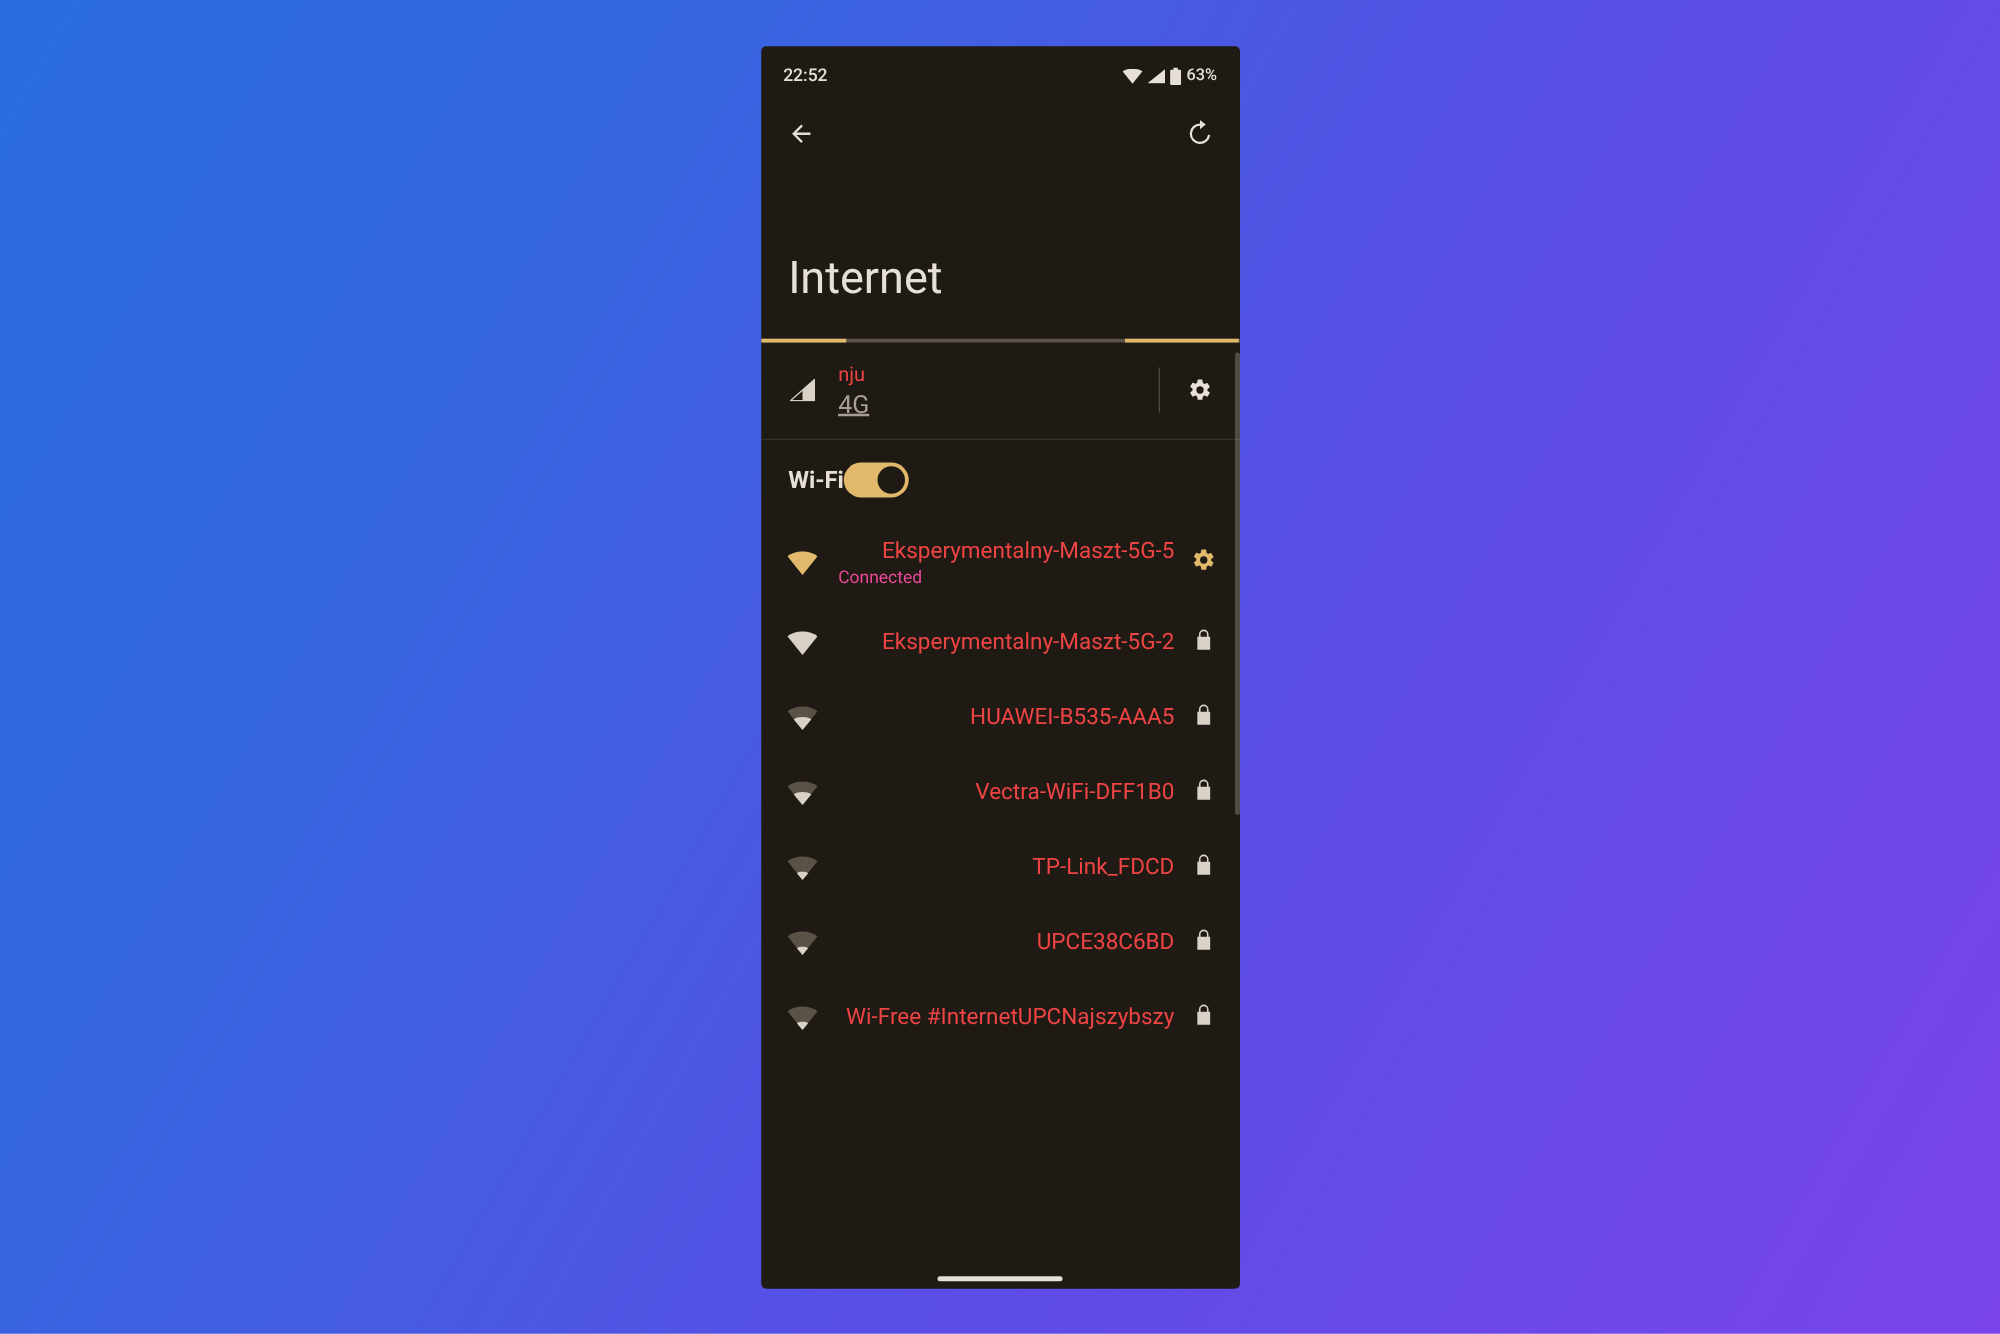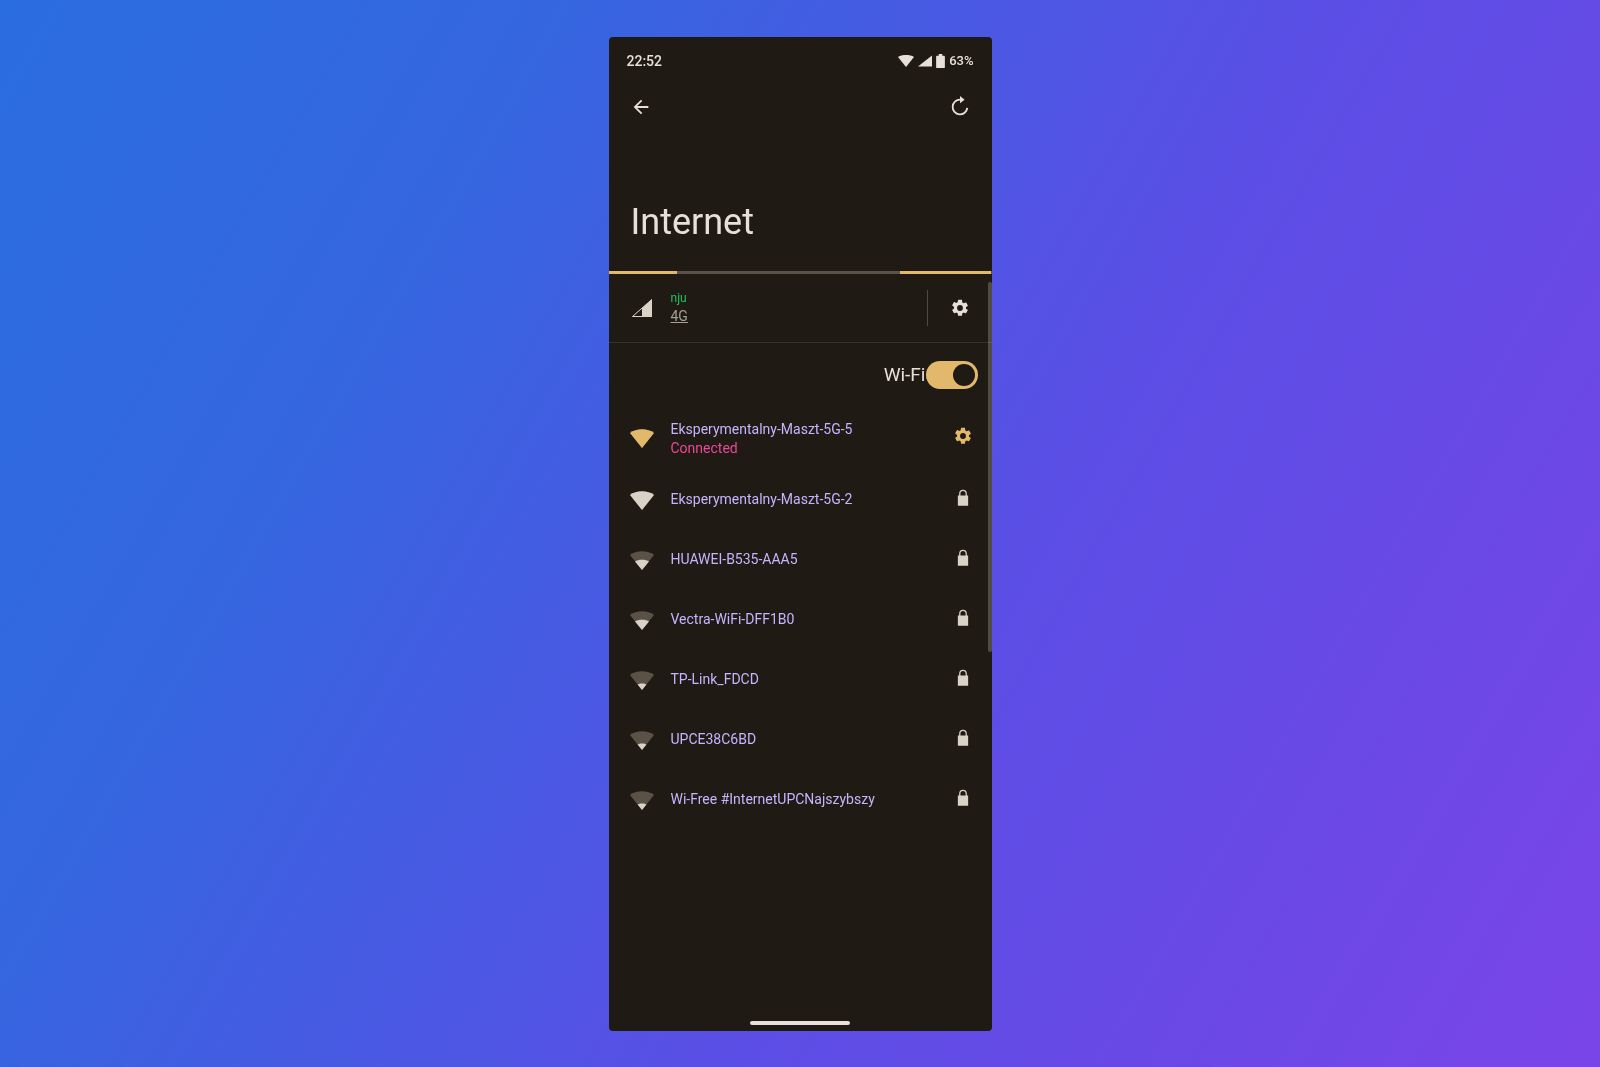--- a/index.html
+++ b/index.html
@@ -89,34 +89,35 @@
   
   .cell-row {
     display: flex;
     align-items: center;
     padding: 16px 14px 16px 18px;
     border-bottom: 1px solid rgba(230,224,216,0.12);
     cursor: pointer;
   }
   .cell-row .lead-icon { width: 30px; display:flex; justify-content:center; margin-right: 14px;}
   .cell-row .labels { flex: 1; }
-  .cell-row .primary { font-size: 12px; color: #22c55e; line-height: 1.2; }
-  .cell-row .secondary { font-size: 14px; color: #a79f93; margin-top: 2px; text-decoration: underline; }
+  .cell-row .primary { font-size: 16px; color: #ef4444; line-height: 1.2; }
+  .cell-row .secondary { font-size: 20px; color: #a79f93; margin-top: 2px; text-decoration: underline; }
   .cell-row .divider-v {
     width: 1px; height: 36px; background: rgba(230,224,216,0.25);
     margin: 0 14px;
   }
   .trail-btn { width: 36px; height: 36px; display:flex;align-items:center;justify-content:center; cursor:pointer;}
 
   
   .wifi-header {
     display: flex;
     align-items: center;
-    justify-content: flex-end;
+    justify-content: flex-start;
     padding: 18px 14px 18px 22px;
+    font-weight: bold;
   }
   .wifi-header .label { font-size: 19px; color: #e6e0d8; }
 
   .toggle {
     width: 52px; height: 28px;
     background: #e2b96b;
     border-radius: 14px;
     position: relative;
     cursor: pointer;
   }
@@ -131,21 +132,21 @@
   
   .net-row {
     display: flex;
     align-items: center;
     padding: 14px 14px 14px 18px;
     min-height: 60px;
     cursor: pointer;
   }
   .net-row .lead-icon { width: 30px; display:flex; justify-content:center; margin-right: 14px; flex-shrink:0;}
   .net-row .labels { flex: 1; min-width: 0; padding-right: 8px;}
-  .net-row .primary { font-size: 14px; color: #c4b5fd; line-height: 1.25; word-break: break-word;}
+  .net-row .primary { font-size: 18px; color: #ef4444; line-height: 1.25; word-break: break-word; text-align: right;}
   .net-row .secondary { font-size: 14px; color: #ec4899; margin-top: 2px; }
   .net-row .trail { width: 30px; display:flex;align-items:center;justify-content:center; flex-shrink:0;}
 
   
   .scroll-thumb {
     position: absolute;
     right: 0; top: 8px;
     width: 4px; height: 370px;
     background: rgba(230,224,216,0.25);
     border-radius: 2px;

